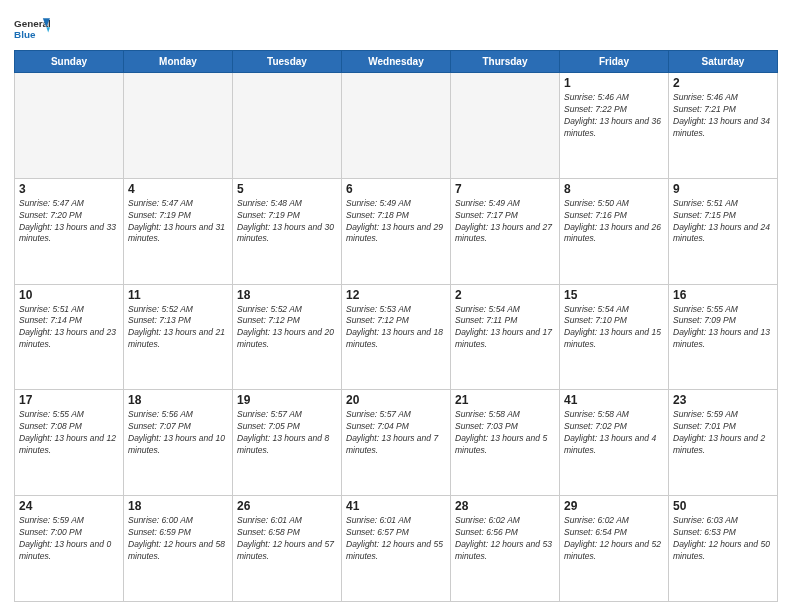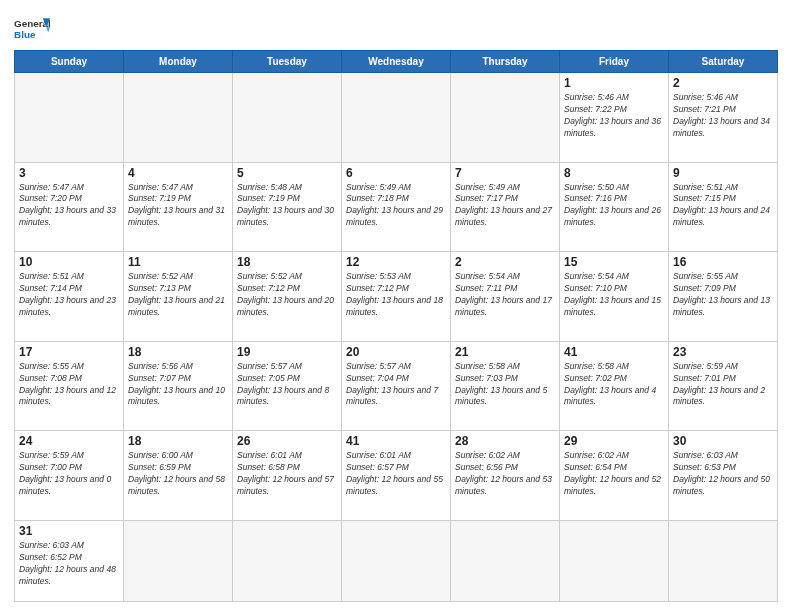--- a/index.html
+++ b/index.html
@@ -247,31 +247,19 @@
           </td>
           <td>
             <span class="day-number">28</span>
             <div class="day-info">Sunrise: 6:02 AM<br>Sunset: 6:56 PM<br>Daylight: 12 hours and 53 minutes.</div>
           </td>
           <td>
             <span class="day-number">29</span>
             <div class="day-info">Sunrise: 6:02 AM<br>Sunset: 6:54 PM<br>Daylight: 12 hours and 52 minutes.</div>
           </td>
           <td>
-            <span class="day-number">30</span>
+            <span class="day-number">50</span>
             <div class="day-info">Sunrise: 6:03 AM<br>Sunset: 6:53 PM<br>Daylight: 12 hours and 50 minutes.</div>
           </td>
-        </tr>
-        <tr>
-          <td class="last-row">
-            <span class="day-number">31</span>
-            <div class="day-info">Sunrise: 6:03 AM<br>Sunset: 6:52 PM<br>Daylight: 12 hours and 48 minutes.</div>
-          </td>
-          <td class="empty last-row"></td>
-          <td class="empty last-row"></td>
-          <td class="empty last-row"></td>
-          <td class="empty last-row"></td>
-          <td class="empty last-row"></td>
-          <td class="empty last-row"></td>
         </tr>
       </tbody>
   </table>
 </div>
 
 </body></html>

